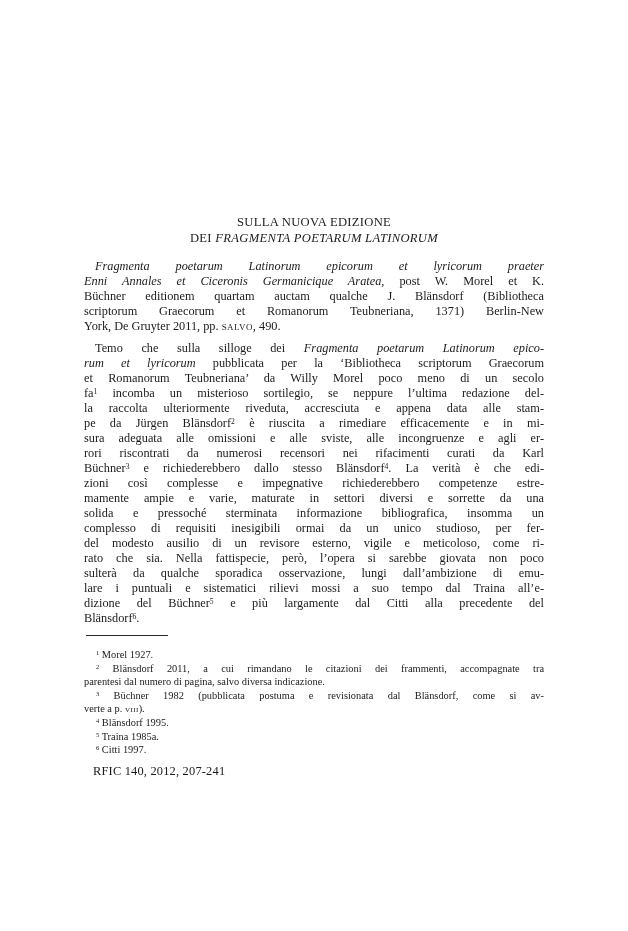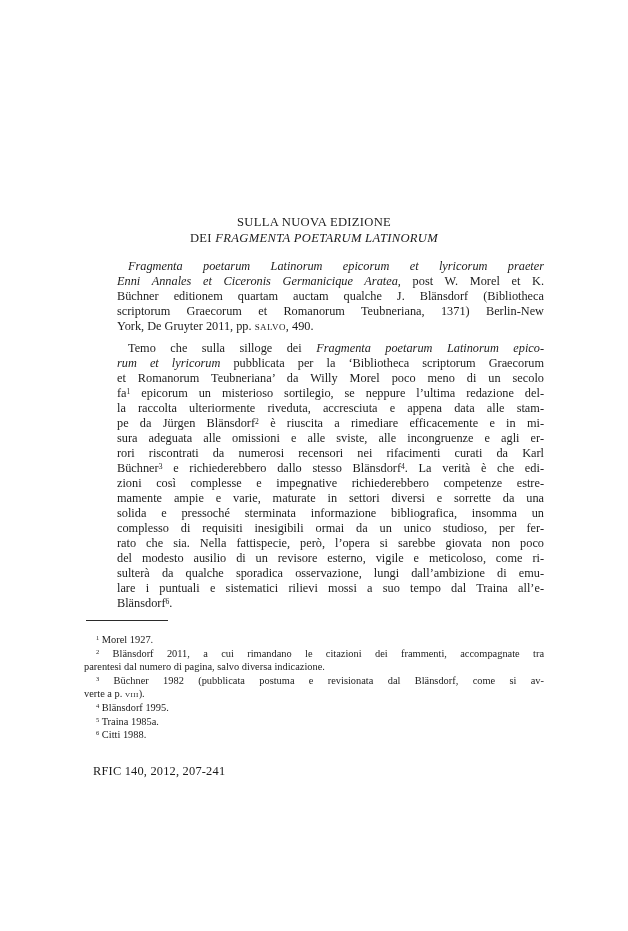--- a/index.html
+++ b/index.html
@@ -35,21 +35,20 @@
   .sc { font-variant: small-caps; letter-spacing: 0.4px; }
   .sup {
     font-size: 0.62em;
     position: relative;
     top: -0.45em;
     line-height: 0;
   }
   .body-block {
     margin-top: 13px;
     font-size: 12.3px;
-    margin-left: 33px;
   }
   .paragraph { margin-top: 7px; }
   .paragraph:first-child { margin-top: 0; }
   .paragraph .line {
     text-align: justify;
     text-align-last: justify;
     line-height: 15px;
     white-space: nowrap;
   }
   .paragraph .line.final { text-align-last: left; }
@@ -96,34 +95,35 @@
           <div class="line indent"><span class="it">Fragmenta poetarum Latinorum epicorum et lyricorum praeter</span></div>
           <div class="line"><span class="it">Enni Annales et Ciceronis Germanicique Aratea</span><span>, post W. Morel et K.</span></div>
           <div class="line"><span>Büchner editionem quartam auctam qualche J. Blänsdorf (Bibliotheca</span></div>
           <div class="line"><span>scriptorum Graecorum et Romanorum Teubneriana, 1371) Berlin-New</span></div>
           <div class="line final"><span>York, De Gruyter 2011, pp. </span><span class="sc">salvo</span><span>, 490.</span></div>
         </div>
         <div class="paragraph">
           <div class="line indent"><span>Temo che sulla silloge dei </span><span class="it">Fragmenta poetarum Latinorum epico-</span></div>
           <div class="line"><span class="it">rum et lyricorum</span><span> pubblicata per la ‘Bibliotheca scriptorum Graecorum</span></div>
           <div class="line"><span>et Romanorum Teubneriana’ da Willy Morel poco meno di un secolo</span></div>
-          <div class="line"><span>fa</span><span class="sup">1</span><span> epicorum un misterioso sortilegio, se neppure l’ultima redazione del-</span></div>
+          <div class="line"><span>fa</span><span class="sup">1</span><span> incomba un misterioso sortilegio, se neppure l’ultima redazione del-</span></div>
           <div class="line"><span>la raccolta ulteriormente riveduta, accresciuta e appena data alle stam-</span></div>
           <div class="line"><span>pe da Jürgen Blänsdorf</span><span class="sup">2</span><span> è riuscita a rimediare efficacemente e in mi-</span></div>
           <div class="line"><span>sura adeguata alle omissioni e alle sviste, alle incongruenze e agli er-</span></div>
           <div class="line"><span>rori riscontrati da numerosi recensori nei rifacimenti curati da Karl</span></div>
           <div class="line"><span>Büchner</span><span class="sup">3</span><span> e richiederebbero dallo stesso Blänsdorf</span><span class="sup">4</span><span>. La verità è che edi-</span></div>
           <div class="line"><span>zioni così complesse e impegnative richiederebbero competenze estre-</span></div>
           <div class="line"><span>mamente ampie e varie, maturate in settori diversi e sorrette da una</span></div>
           <div class="line"><span>solida e pressoché sterminata informazione bibliografica, insomma un</span></div>
           <div class="line"><span>complesso di requisiti inesigibili ormai da un unico studioso, per fer-</span></div>
+          <div class="line"><span>del modesto ausilio di un revisore esterno, vigile e meticoloso, come ri-</span></div>
           <div class="line"><span>rato che sia. Nella fattispecie, però, l’opera si sarebbe giovata non poco</span></div>
-          <div class="line"><span>del modesto ausilio di un revisore esterno, vigile e meticoloso, come ri-</span></div>
           <div class="line"><span>sulterà da qualche sporadica osservazione, lungi dall’ambizione di emu-</span></div>
           <div class="line"><span>lare i puntuali e sistematici rilievi mossi a suo tempo dal Traina all’e-</span></div>
+          <div class="line"><span>dizione del Büchner</span><span class="sup">5</span><span> e più largamente dal Citti alla precedente del</span></div>
           <div class="line final"><span>Blänsdorf</span><span class="sup">6</span><span>.</span></div>
         </div>
       </div>
 
     <div class="fnrule"></div>
 
     <div class="footnotes-list">
         <div class="footnote">
           <div class="line indent final"><span class="sup">1</span><span> Morel 1927.</span></div>
         </div>
@@ -135,20 +135,20 @@
           <div class="line indent"><span class="sup">3</span><span> Büchner 1982 (pubblicata postuma e revisionata dal Blänsdorf, come si av-</span></div>
           <div class="line final"><span>verte a p. </span><span class="sc">viii</span><span>).</span></div>
         </div>
         <div class="footnote">
           <div class="line indent final"><span class="sup">4</span><span> Blänsdorf 1995.</span></div>
         </div>
         <div class="footnote">
           <div class="line indent final"><span class="sup">5</span><span> Traina 1985a.</span></div>
         </div>
         <div class="footnote">
-          <div class="line indent final"><span class="sup">6</span><span> Citti 1988.</span></div>
+          <div class="line indent final"><span class="sup">6</span><span> Citti 1997.</span></div>
         </div>
       </div>
 
   </div>
 
   <div class="page-footer">RFIC 140, 2012, 207-241</div>
 </div>
 
 </body></html>

